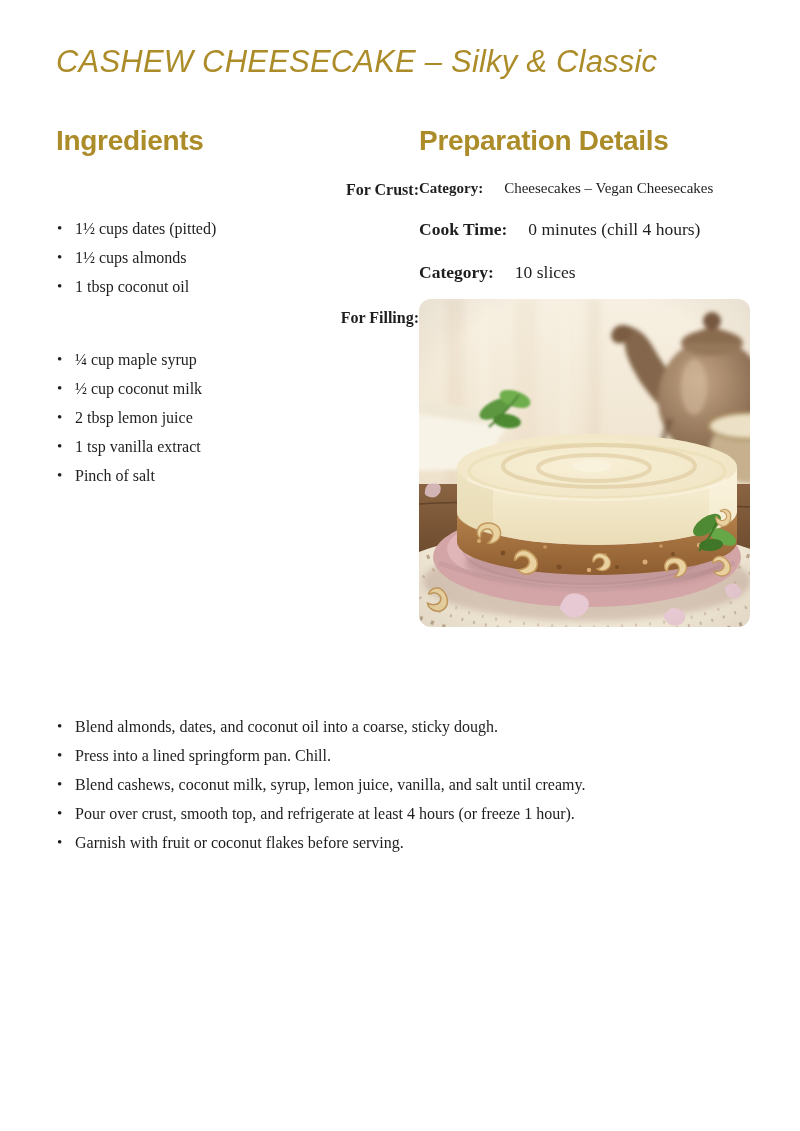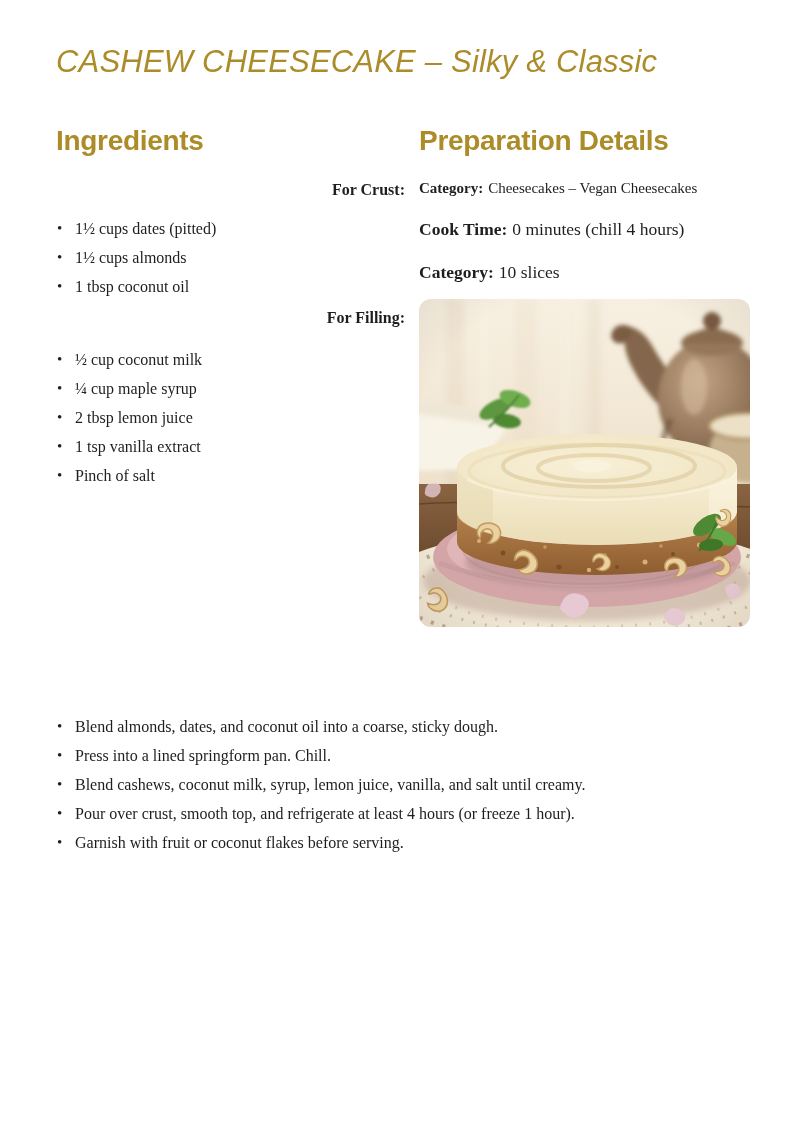--- a/index.html
+++ b/index.html
@@ -6,41 +6,41 @@
   .page {
     position:relative; width:800px; height:1131px; background:#ffffff;
     font-family:"Liberation Serif", serif; color:#1e1e1e; overflow:hidden;
   }
   .title {
     position:absolute; left:56px; top:44px; width:700px;
     font-family:"Liberation Sans", sans-serif; font-weight:400; font-style:italic;
     font-size:31px; line-height:36px; color:var(--accent,#AC8C29); letter-spacing:.2px;
     white-space:nowrap;
   }
-  .content { position:absolute; left:56px; top:124px; width:692px; display:flex;gap:14px; }
+  .content { position:absolute; left:56px; top:124px; width:692px; display:flex; }
   .col-left  { width:363px; }
   .col-right { width:329px; }
   h2.section-heading {
     margin:0 0 22px 0;
     font-family:"Liberation Sans", sans-serif; font-weight:700;
     font-size:28px; line-height:34px; color:var(--accent,#AC8C29); letter-spacing:-.3px;
   }
   .sub-label { font-weight:700; font-size:16px; line-height:19px; margin:0 0 15px 0;text-align:right; }
   .sub-label.second { margin-top:7px; margin-bottom:18px; }
   ul.bullets { list-style:none; margin:0; padding:0; }
   ul.bullets li {
     position:relative; padding-left:19px; font-size:16px; line-height:29px;
   }
   ul.bullets li::before {
     content:"•"; position:absolute; left:1px; top:0; font-size:15px;
   }
   .field { margin-bottom:20px; line-height:22px; font-size:17.5px; }
   .field.small { font-size:15px; line-height:19px; margin-bottom:20px; }
   .field .lbl { font-weight:700; }
-  .field .val { margin-left:5px; }
+  .field .val { margin-left:21px; }
   .field.gap1 { margin-bottom:21px; }
   .photo {
     margin-top:16px; width:331px; height:328px; border-radius:12px; overflow:hidden;
     display:block;
   }
   .instructions-block { position:absolute; left:56px; top:712px; width:692px; }
   .instructions-block h2 { margin-bottom:25px; }
 </style>
 </head>
 <body>
@@ -56,22 +56,22 @@
 
       <div class="sub-label">For Crust:</div>
       <ul class="bullets">
         <li>1½ cups dates (pitted)</li>
         <li>1½ cups almonds</li>
         <li>1 tbsp coconut oil</li>
       </ul>
 
       <div class="sub-label second">For Filling:</div>
       <ul class="bullets">
+        <li>¼ cup maple syrup</li>
         <li>½ cup coconut milk</li>
-        <li>¼ cup maple syrup</li>
         <li>2 tbsp lemon juice</li>
         <li>1 tsp vanilla extract</li>
         <li>Pinch of salt</li>
       </ul>
     </div>
 
     <div class="col-right">
       <h2 class="section-heading" style="margin-bottom:21px;">Preparation Details</h2>
 
       <div class="field small">

